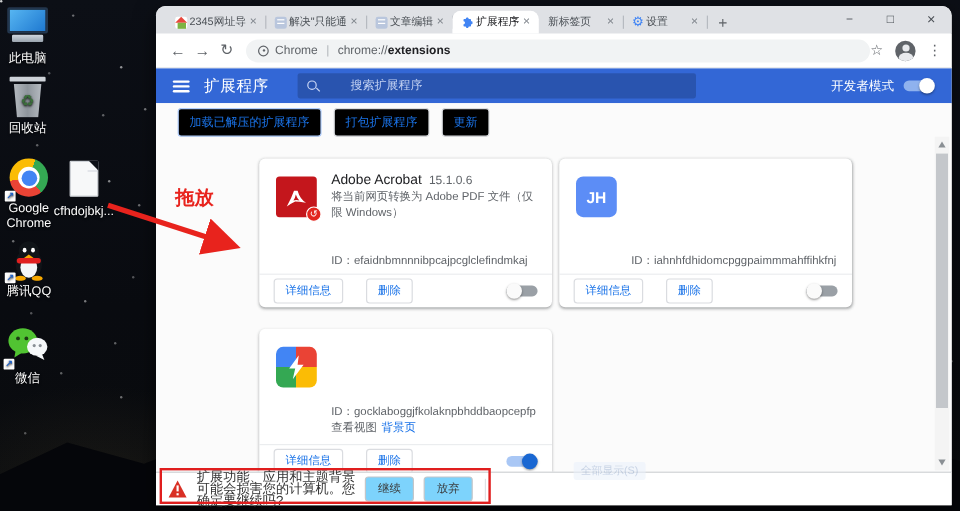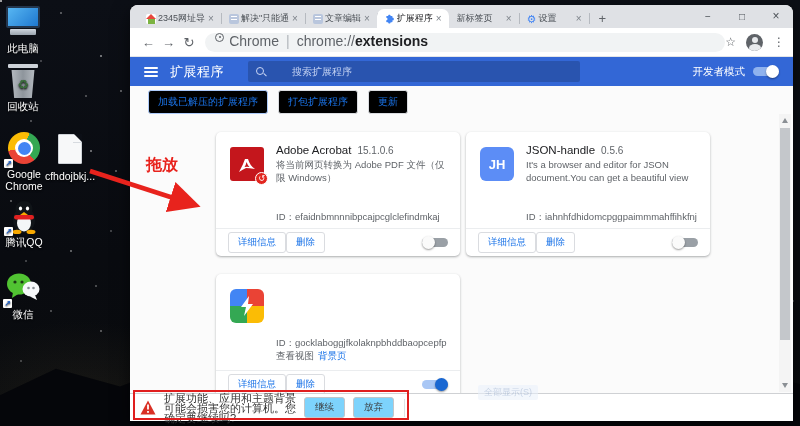--- a/index.html
+++ b/index.html
@@ -72,21 +72,21 @@
   .fav-puzzle{color:#4285f4;}
   .fav-gear{color:#4285f4;font-size:11px;line-height:10px;width:auto;}
   .newtab-btn{margin:0 0 3px 6px;color:#5f6368;font-size:13px;line-height:13px;padding:0 4px;}
   .win-controls{position:absolute;right:0;top:0;height:23px;display:flex;align-items:center;}
   .wc{width:34px;text-align:center;color:#4b5056;font-size:10px;line-height:23px;}
   .wc.close{font-size:12px;}
   
   .toolbar{height:29px;background:#fff;display:flex;align-items:center;padding:0 8px;border-bottom:1px solid #e3e5e8;}
   .nav-ic{color:#5f6368;font-size:13px;width:22px;text-align:center;}
   .omnibox{flex:0 0 auto;width:520px;height:19px;margin-left:6px;background:#f1f3f4;border-radius:10px;
-     display:flex;align-items:flex-start;padding:0 10px;font-size:14px;color:#5f6368;gap:5px;}
+     display:flex;align-items:center;padding:0 10px;font-size:10px;color:#5f6368;gap:5px;}
   .info-dot{width:9px;height:9px;border:1.2px solid #5f6368;border-radius:50%;position:relative;flex:0 0 auto;}
   .info-dot::after{content:"";position:absolute;left:2.4px;top:2.4px;width:2.2px;height:2.2px;border-radius:50%;background:#5f6368;}
   .url-sep{color:#b0b4b9;padding:0 2px;}
   .url-host{color:#202124;font-weight:bold;}
   .tb-right{margin-left:auto;display:flex;align-items:center;gap:10px;}
   .star{color:#5f6368;font-size:12px;}
   .avatar{width:17px;height:17px;border-radius:50%;background:#5f6368;position:relative;overflow:hidden;}
   .avatar::before{content:"";position:absolute;left:5.5px;top:3px;width:6px;height:6px;border-radius:50%;background:#e8eaed;}
   .avatar::after{content:"";position:absolute;left:2.5px;top:10px;width:12px;height:8px;border-radius:50%;background:#e8eaed;}
   .dots{color:#5f6368;font-size:12px;letter-spacing:0;}
@@ -134,21 +134,21 @@
   .card-text{flex:1;min-width:0;font-size:9.5px;color:#5f6368;}
   .card-title-row{display:flex;align-items:baseline;gap:6px;margin-bottom:3px;}
   .card-name{font-size:11.5px;color:#202124;}
   .card-ver{font-size:10px;color:#5f6368;}
   .card-desc{line-height:12.5px;max-height:51px;overflow:hidden;}
   .card-id{position:absolute;left:60px;right:10px;font-size:9.5px;color:#5f6368;white-space:nowrap;overflow:hidden;}
   .id-a{top:79px;}  .id-b{top:63px;}
   .card-views{position:absolute;left:60px;top:76px;font-size:9.5px;color:#5f6368;}
   .card-views a{color:#1a73e8;text-decoration:none;margin-left:4px;}
   .card-foot{position:absolute;left:0;right:0;bottom:0;height:28px;border-top:1px solid #ebedef;
-     display:flex;align-items:center;padding:0 12px;gap:0;}
+     display:flex;align-items:center;padding:0 12px;gap:19px;}
   .card-btn{background:#fff;border:1px solid #dadce0;border-radius:3px;color:#1a73e8;font-size:9.5px;padding:3px 9px;}
   .card-foot .toggle{margin-left:auto;}
   
   .scrollbar{position:absolute;right:2px;top:28px;width:12px;height:278px;background:#f4f4f4;}
   .sb-thumb{position:absolute;left:1px;top:14px;width:10px;height:212px;background:#c4c7cb;}
   .sb-arrow{position:absolute;left:3px;width:0;height:0;border-style:solid;}
   .sb-up{top:4px;border-width:0 3.5px 5px 3.5px;border-color:transparent transparent #8a8f94 transparent;}
   .sb-down{bottom:4px;border-width:5px 3.5px 0 3.5px;border-color:#8a8f94 transparent transparent transparent;}
   
   .shelf{position:absolute;left:0;right:0;bottom:0;height:28px;background:#fff;border-top:1px solid #cfd1d4;
@@ -350,27 +350,20 @@
             <div class="knob"></div>
           </div>
       </div>
     </div>
 
     <div class="card card2">
       <div class="card-main">
         <div class="ext-ic jh">
           <span>JH</span>
         </div>
-        <div class="card-text">
-          <div class="card-title-row">
-            <span class="card-name">JSON-handle</span>
-            <span class="card-ver">0.5.6</span>
-          </div>
-          <div class="card-desc">It's a browser and editor for JSON document.You can get a beautiful view</div>
-        </div>
       </div>
       <div class="card-id id-a">
         <span>ID：</span><span>iahnhfdhidomcpggpaimmmahffihkfnj</span>
       </div>
       <div class="card-foot">
         <button class="card-btn">详细信息</button>
         <button class="card-btn">删除</button>
         <div class="toggle">
             <div class="track"></div>
             <div class="knob"></div>

